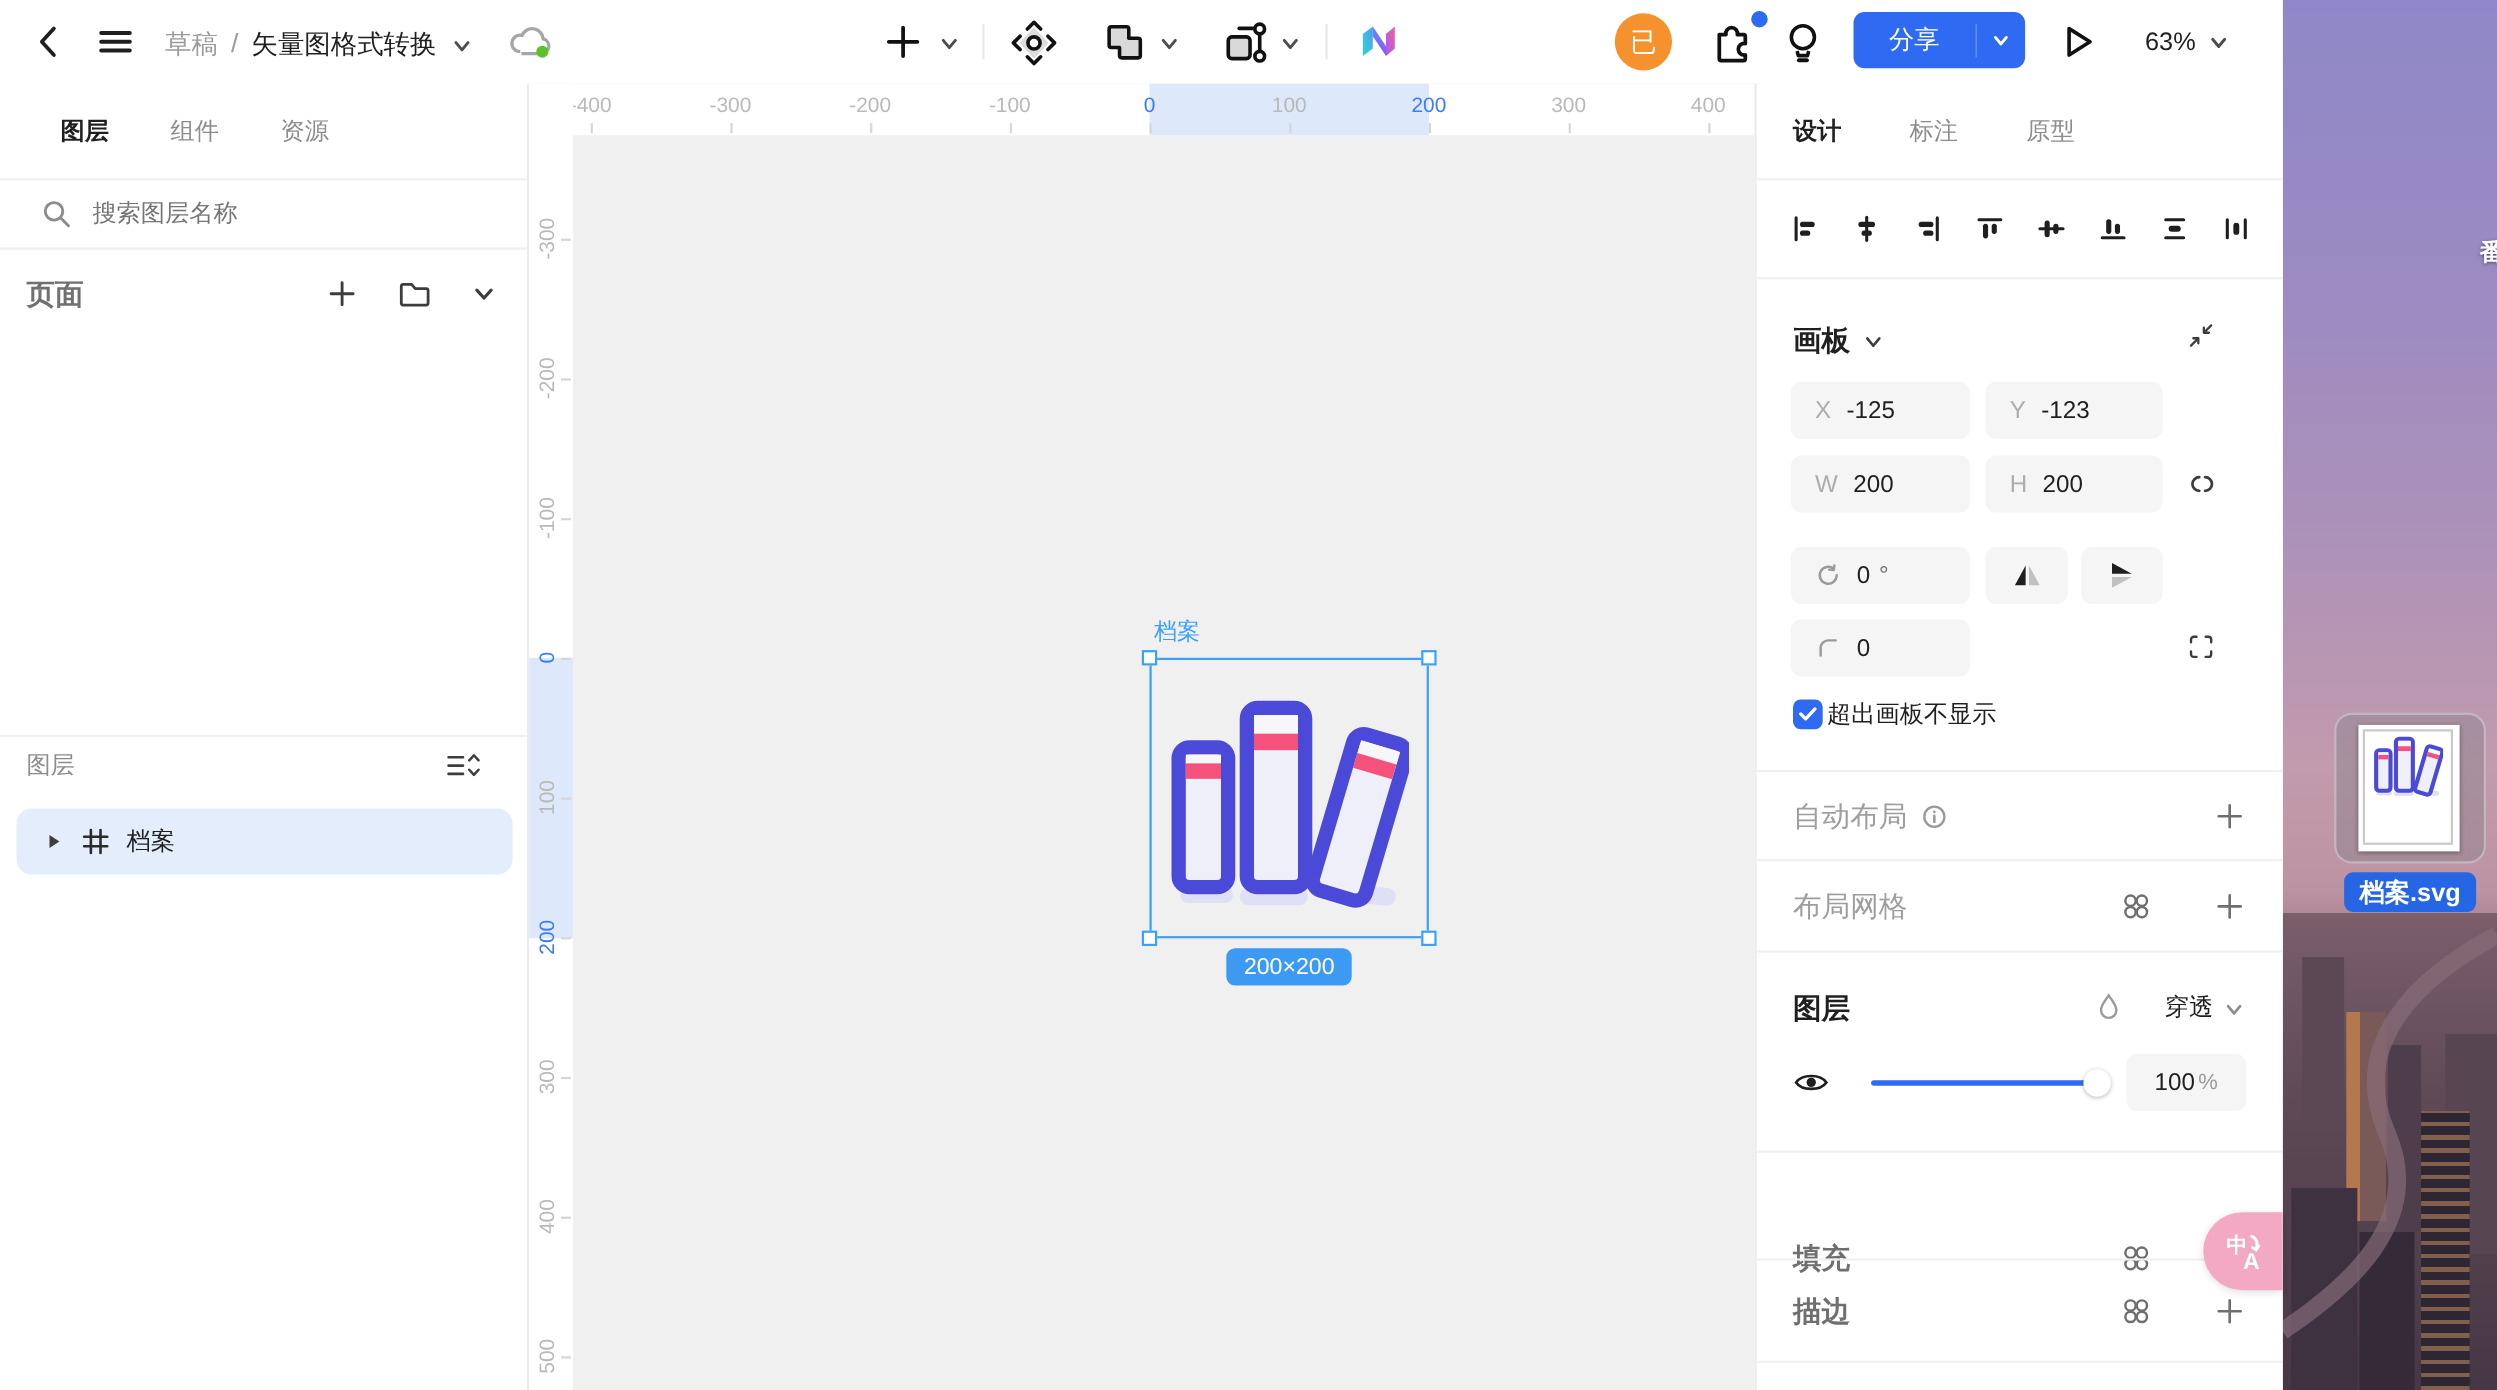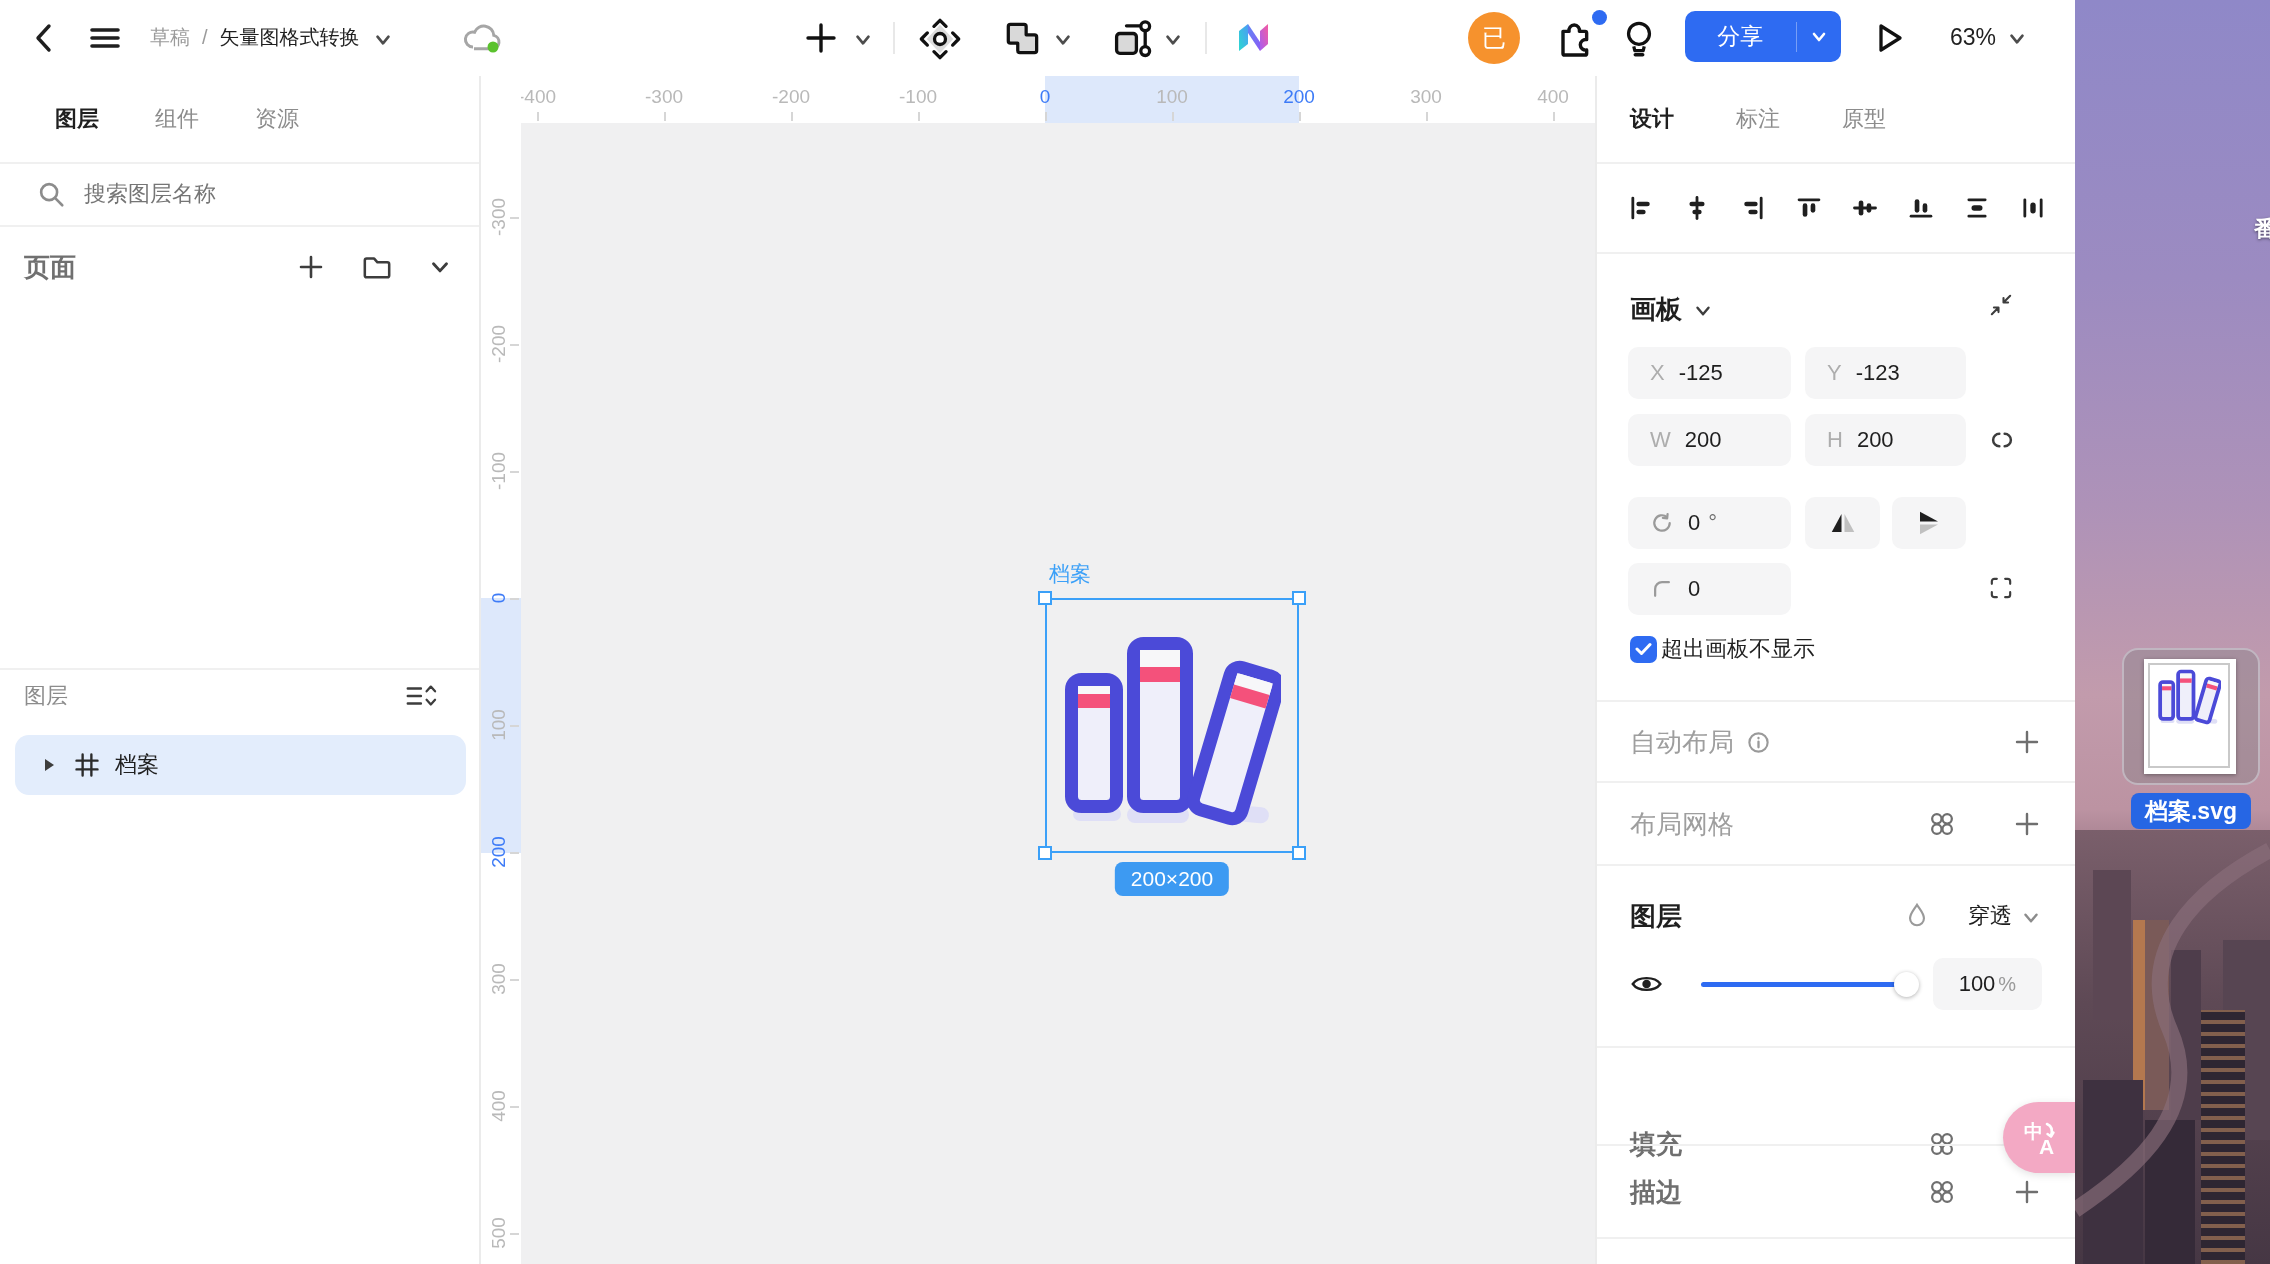--- a/index.html
+++ b/index.html
@@ -91,21 +91,21 @@
 
   <div class="abs" style="left:0;top:0;width:2075px;height:1264px;background:#fff;">
 
     <div class="abs" style="left:0;top:0;width:2075px;height:76px;background:#fff;">
       <svg class="abs" style="left:26px;top:20px;" width="36" height="36" viewBox="0 0 36 36">
         <path d="M23 6 L12 18 L23 30" fill="none" stroke="#1f1f1f" stroke-width="3.4" stroke-linecap="round" stroke-linejoin="round"></path>
       </svg>
       <svg class="abs" style="left:86px;top:20px;" width="38" height="36" viewBox="0 0 38 36">
         <path d="M6 10 H32 M6 18 H32 M6 26 H32" stroke="#1f1f1f" stroke-width="3.6" stroke-linecap="round"></path>
       </svg>
-      <div class="abs" style="left:150px;top:24px;display:flex;gap:12px;align-items:center;font-size:20px;">
+      <div class="abs" style="left:150px;top:24px;display:flex;gap:12px;align-items:center;font-size:24px;">
         <span style="color:#9B9B9B;">草稿</span>
         <span style="color:#9B9B9B;">/</span>
         <span style="color:#1f1f1f;font-weight:500;">矢量图格式转换</span>
         <svg width="22" height="22" viewBox="0 0 20 20" style="margin-top:4px;">
           <path d="M5 7 L10 13 L15 7" fill="none" stroke="#4D4D4D" stroke-width="2.4" stroke-linecap="round" stroke-linejoin="round"></path>
         </svg>
       </div>
       <svg class="abs" style="left:460px;top:18px;" width="44" height="40" viewBox="0 0 44 40">
         <path d="M13 29 a7.5 7.5 0 1 1 1.6-14.8 A10 10 0 0 1 33.8 17.4 a6.8 6.8 0 0 1-1.6 13.4 H14" fill="none" stroke="#A6A6A6" stroke-width="3"></path>
         <circle cx="33" cy="29" r="5.5" fill="var(--sync_green,#5BC22E)"></circle>

